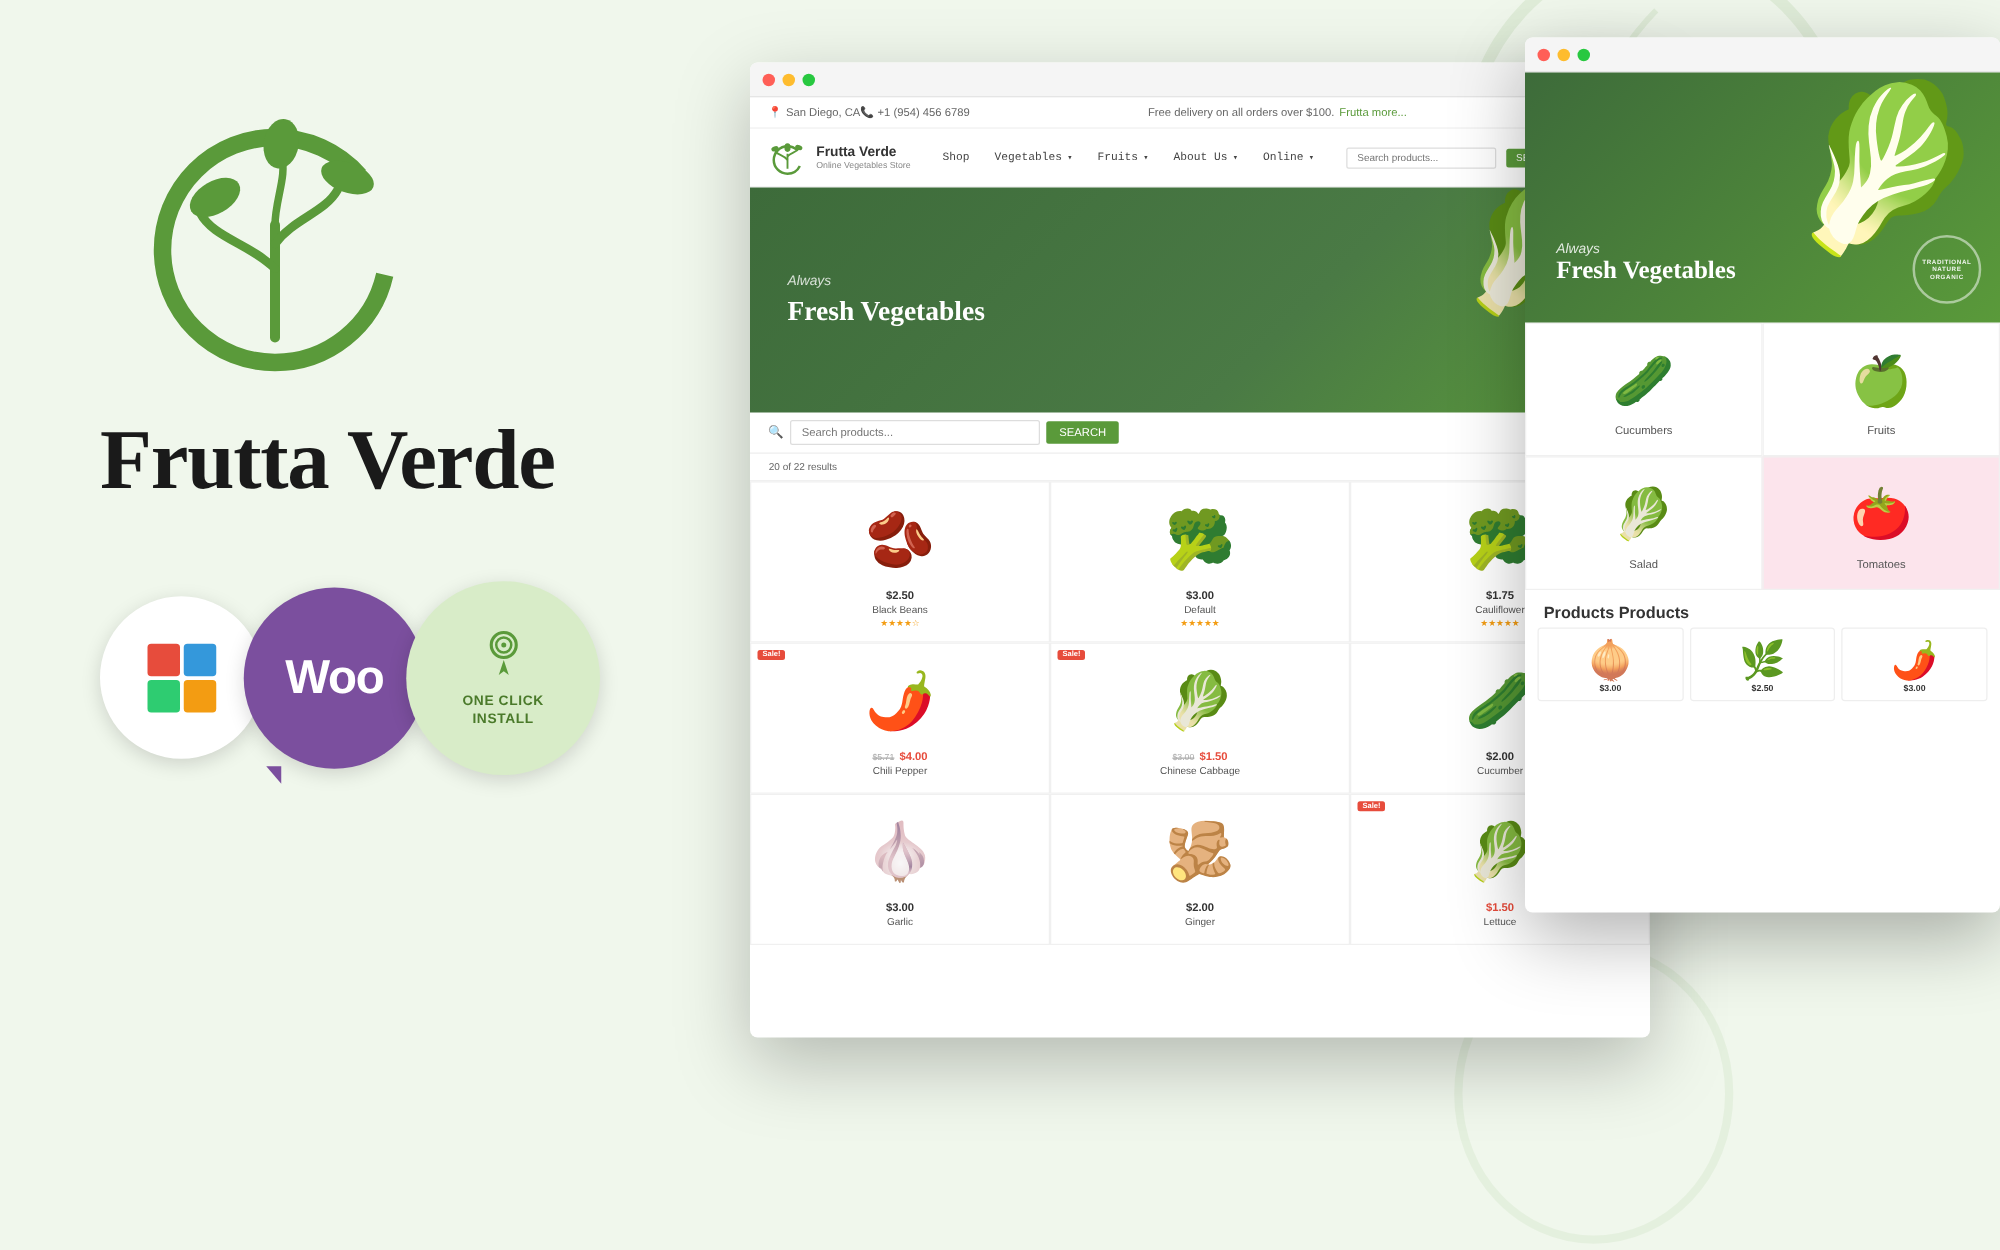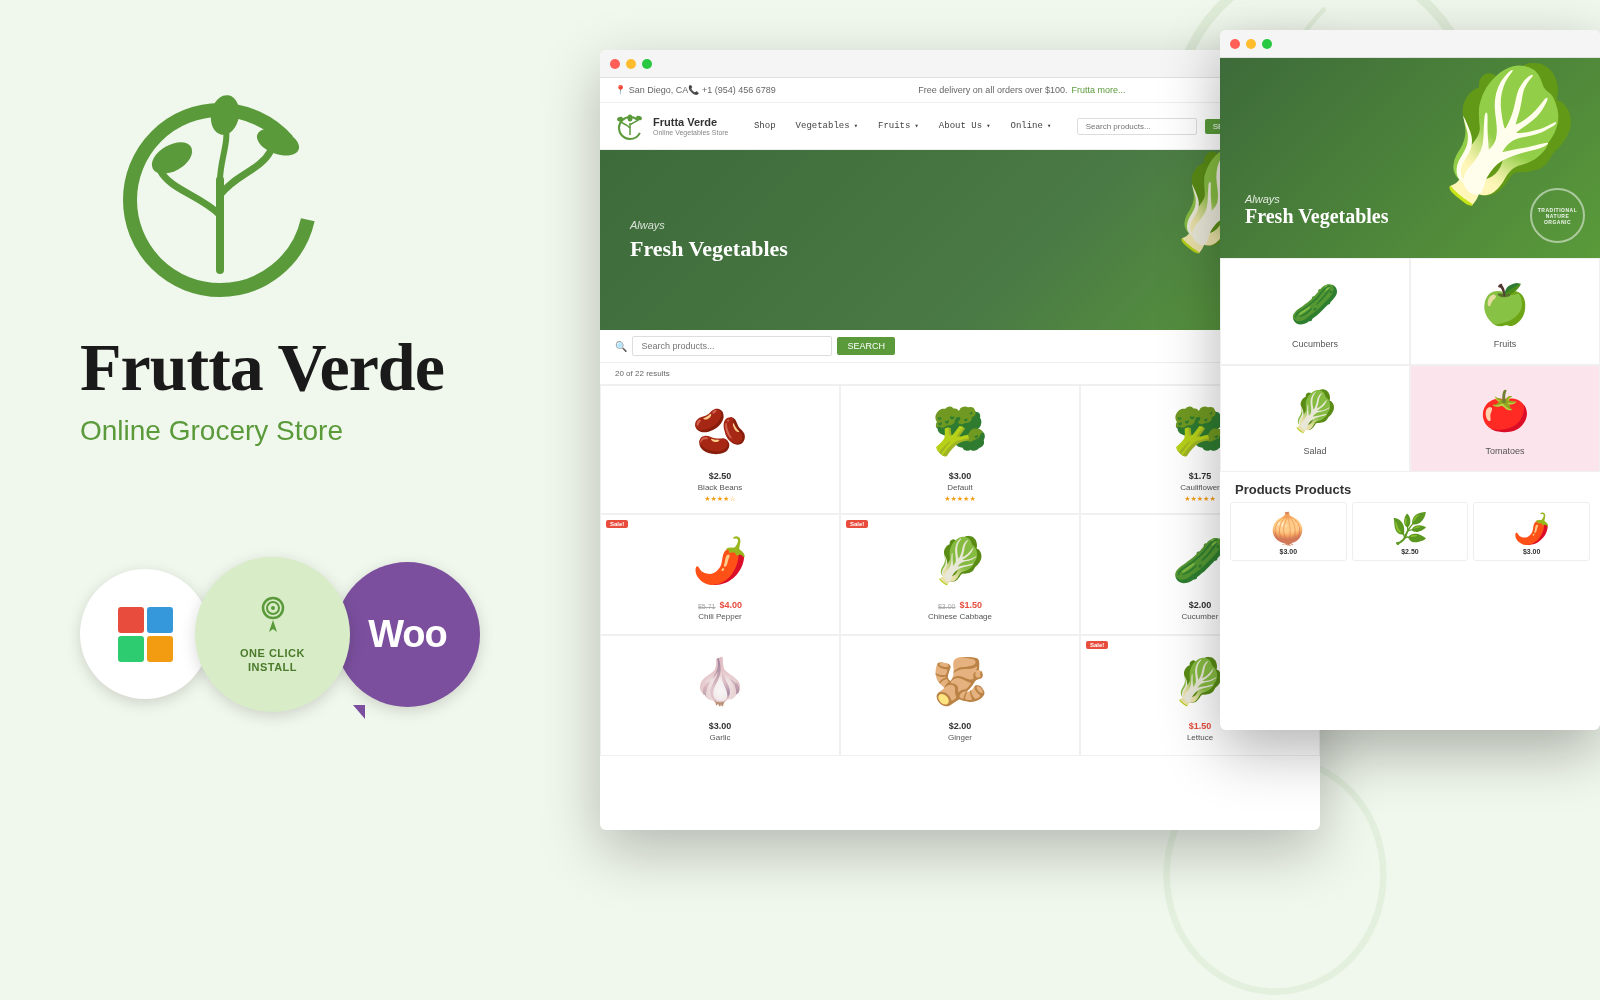--- a/index.html
+++ b/index.html
@@ -637,50 +637,49 @@
         <path d="M110 115 C125 95, 150 90, 160 72" fill="none" stroke="#5a9a3a" stroke-width="7" stroke-linecap="round"></path>
 
         <ellipse cx="168" cy="62" rx="22" ry="12" fill="#5a9a3a" transform="rotate(20 168 62)"></ellipse>
 
         <path d="M110 100 C110 80, 120 60, 115 45" fill="none" stroke="#5a9a3a" stroke-width="6" stroke-linecap="round"></path>
         <ellipse cx="115" cy="35" rx="14" ry="20" fill="#5a9a3a" transform="rotate(10 115 35)"></ellipse>
       </svg>
     </div>
 
     <h1 class="brand-name">Frutta Verde</h1>
-    <p class="brand-subtitle">Online Grocery Store</p>
   </div>
 
   <div class="badges-row">
 
     <div class="badge-circle badge-elementor">
       <div class="elementor-icon">
         <div class="el-block el-b1"></div>
         <div class="el-block el-b2"></div>
         <div class="el-block el-b3"></div>
         <div class="el-block el-b4"></div>
       </div>
+    </div>
+
+    <div class="badge-circle badge-woo badge-woo-wrap" style="position:relative;">
+      <span class="badge-woo-text">Woo</span>
+      <div class="badge-woo-tail"></div>
     </div>
 
     <div class="badge-circle badge-oneclick">
 
       <div class="badge-oneclick-icon">
         <svg width="40" height="40" viewBox="0 0 40 40" xmlns="http://www.w3.org/2000/svg">
           <circle cx="20" cy="14" r="10" fill="none" stroke="#5a9a3a" stroke-width="2.5"></circle>
           <circle cx="20" cy="14" r="6" fill="none" stroke="#5a9a3a" stroke-width="2"></circle>
           <circle cx="20" cy="14" r="2" fill="#5a9a3a"></circle>
           <path d="M20 26 L16 38 L20 35 L24 38 Z" fill="#5a9a3a"></path>
         </svg>
       </div>
       <div class="badge-oneclick-text">ONE CLICK<br>INSTALL</div>
-    </div>
-
-    <div class="badge-circle badge-woo badge-woo-wrap" style="position:relative;">
-      <span class="badge-woo-text">Woo</span>
-      <div class="badge-woo-tail"></div>
     </div>
   </div>
 </div>
 
 <div class="right-panel">
 
   <div class="browser-main">
     <div class="browser-bar">
       <div class="browser-dot dot-red"></div>
       <div class="browser-dot dot-yellow"></div>

